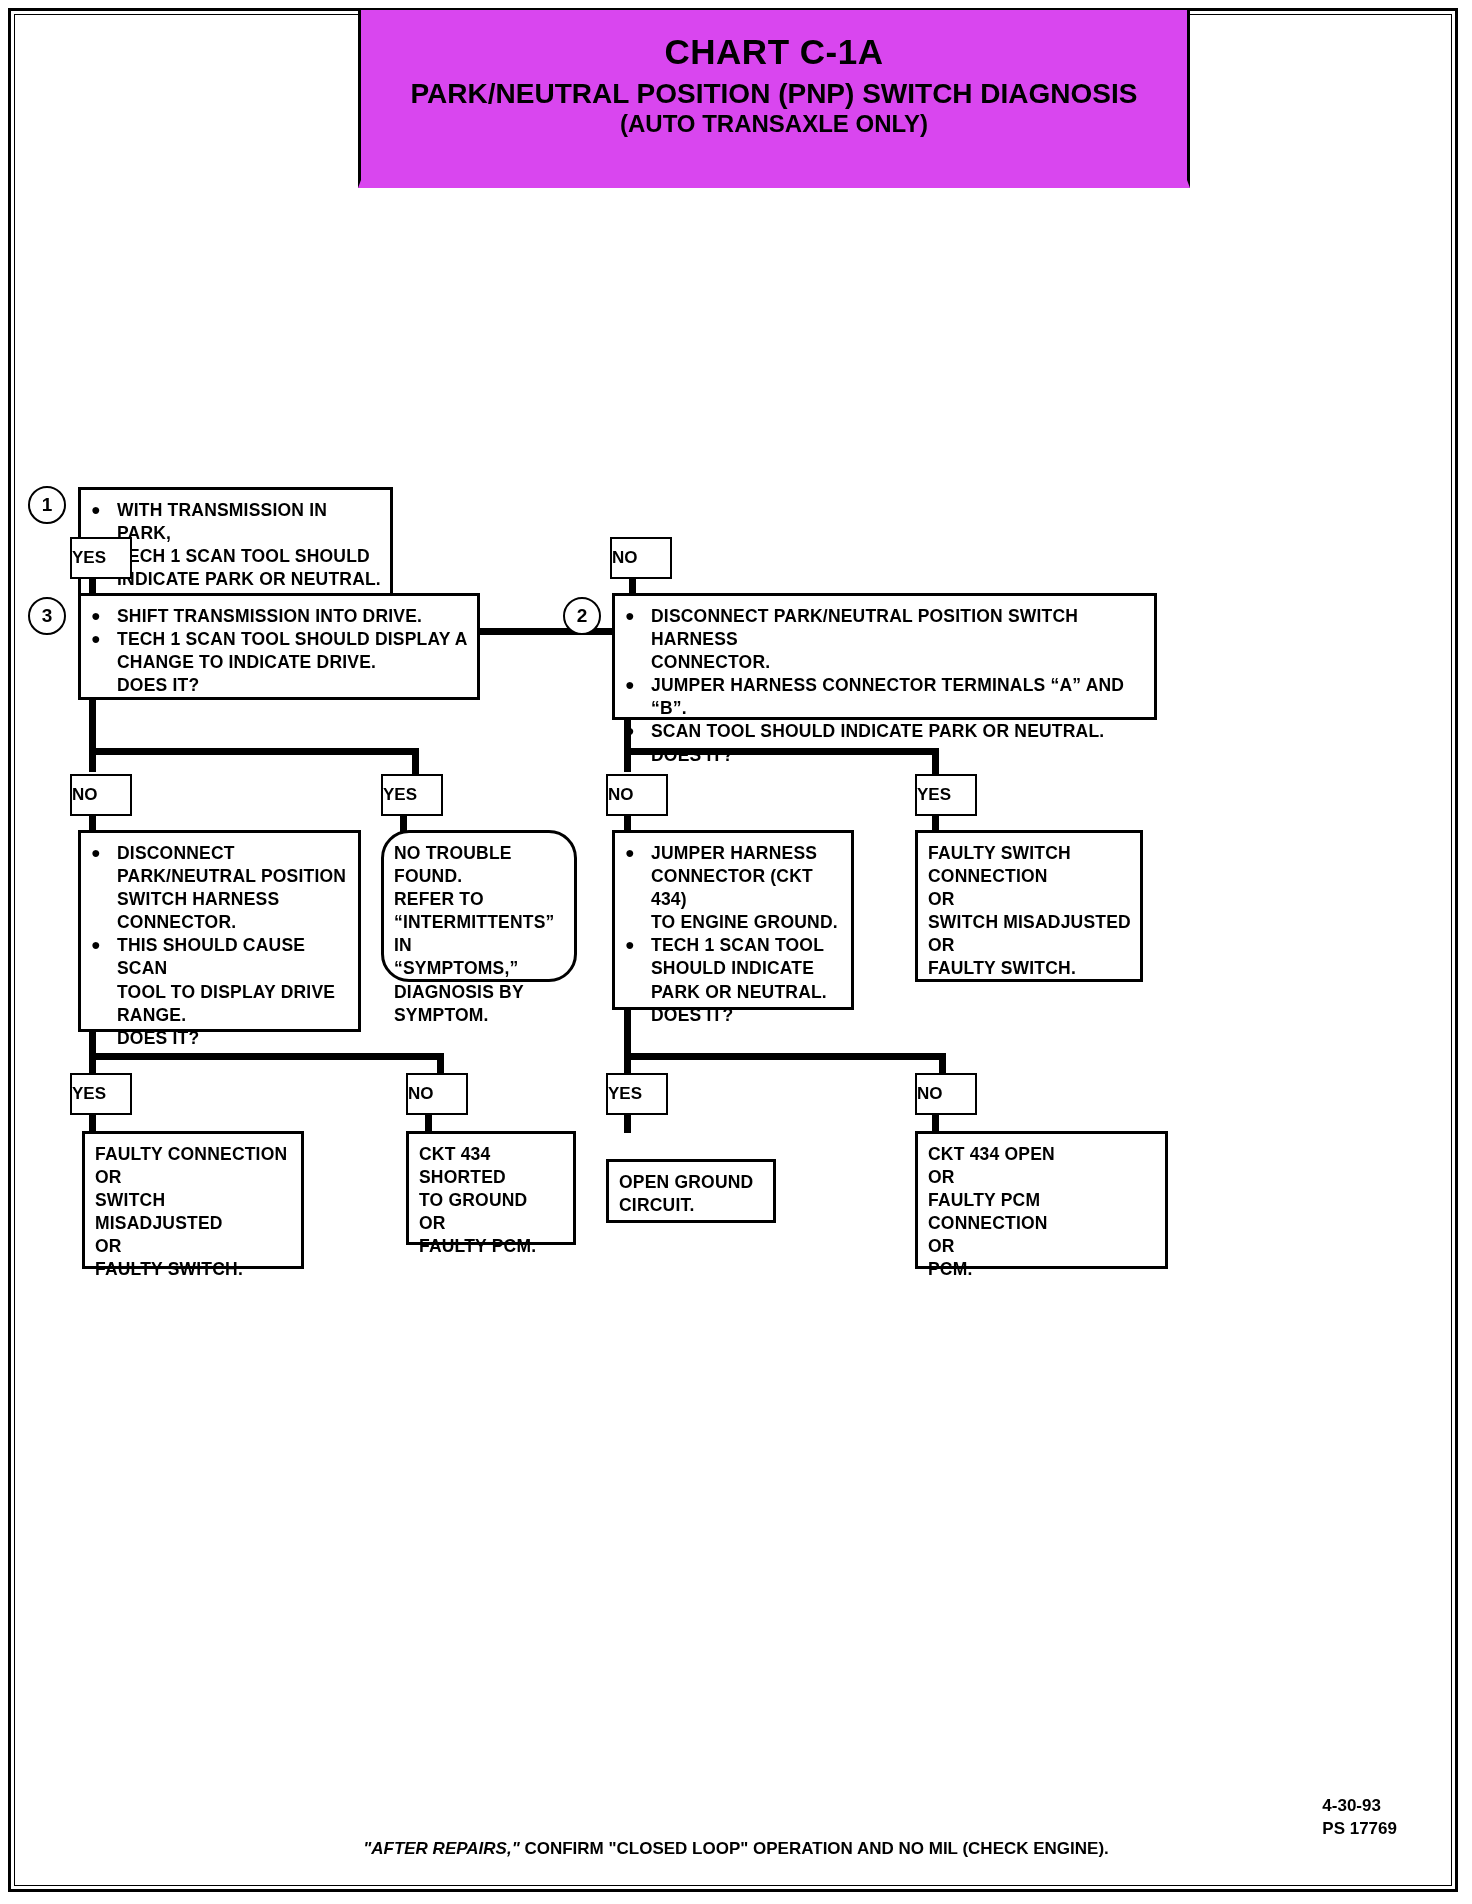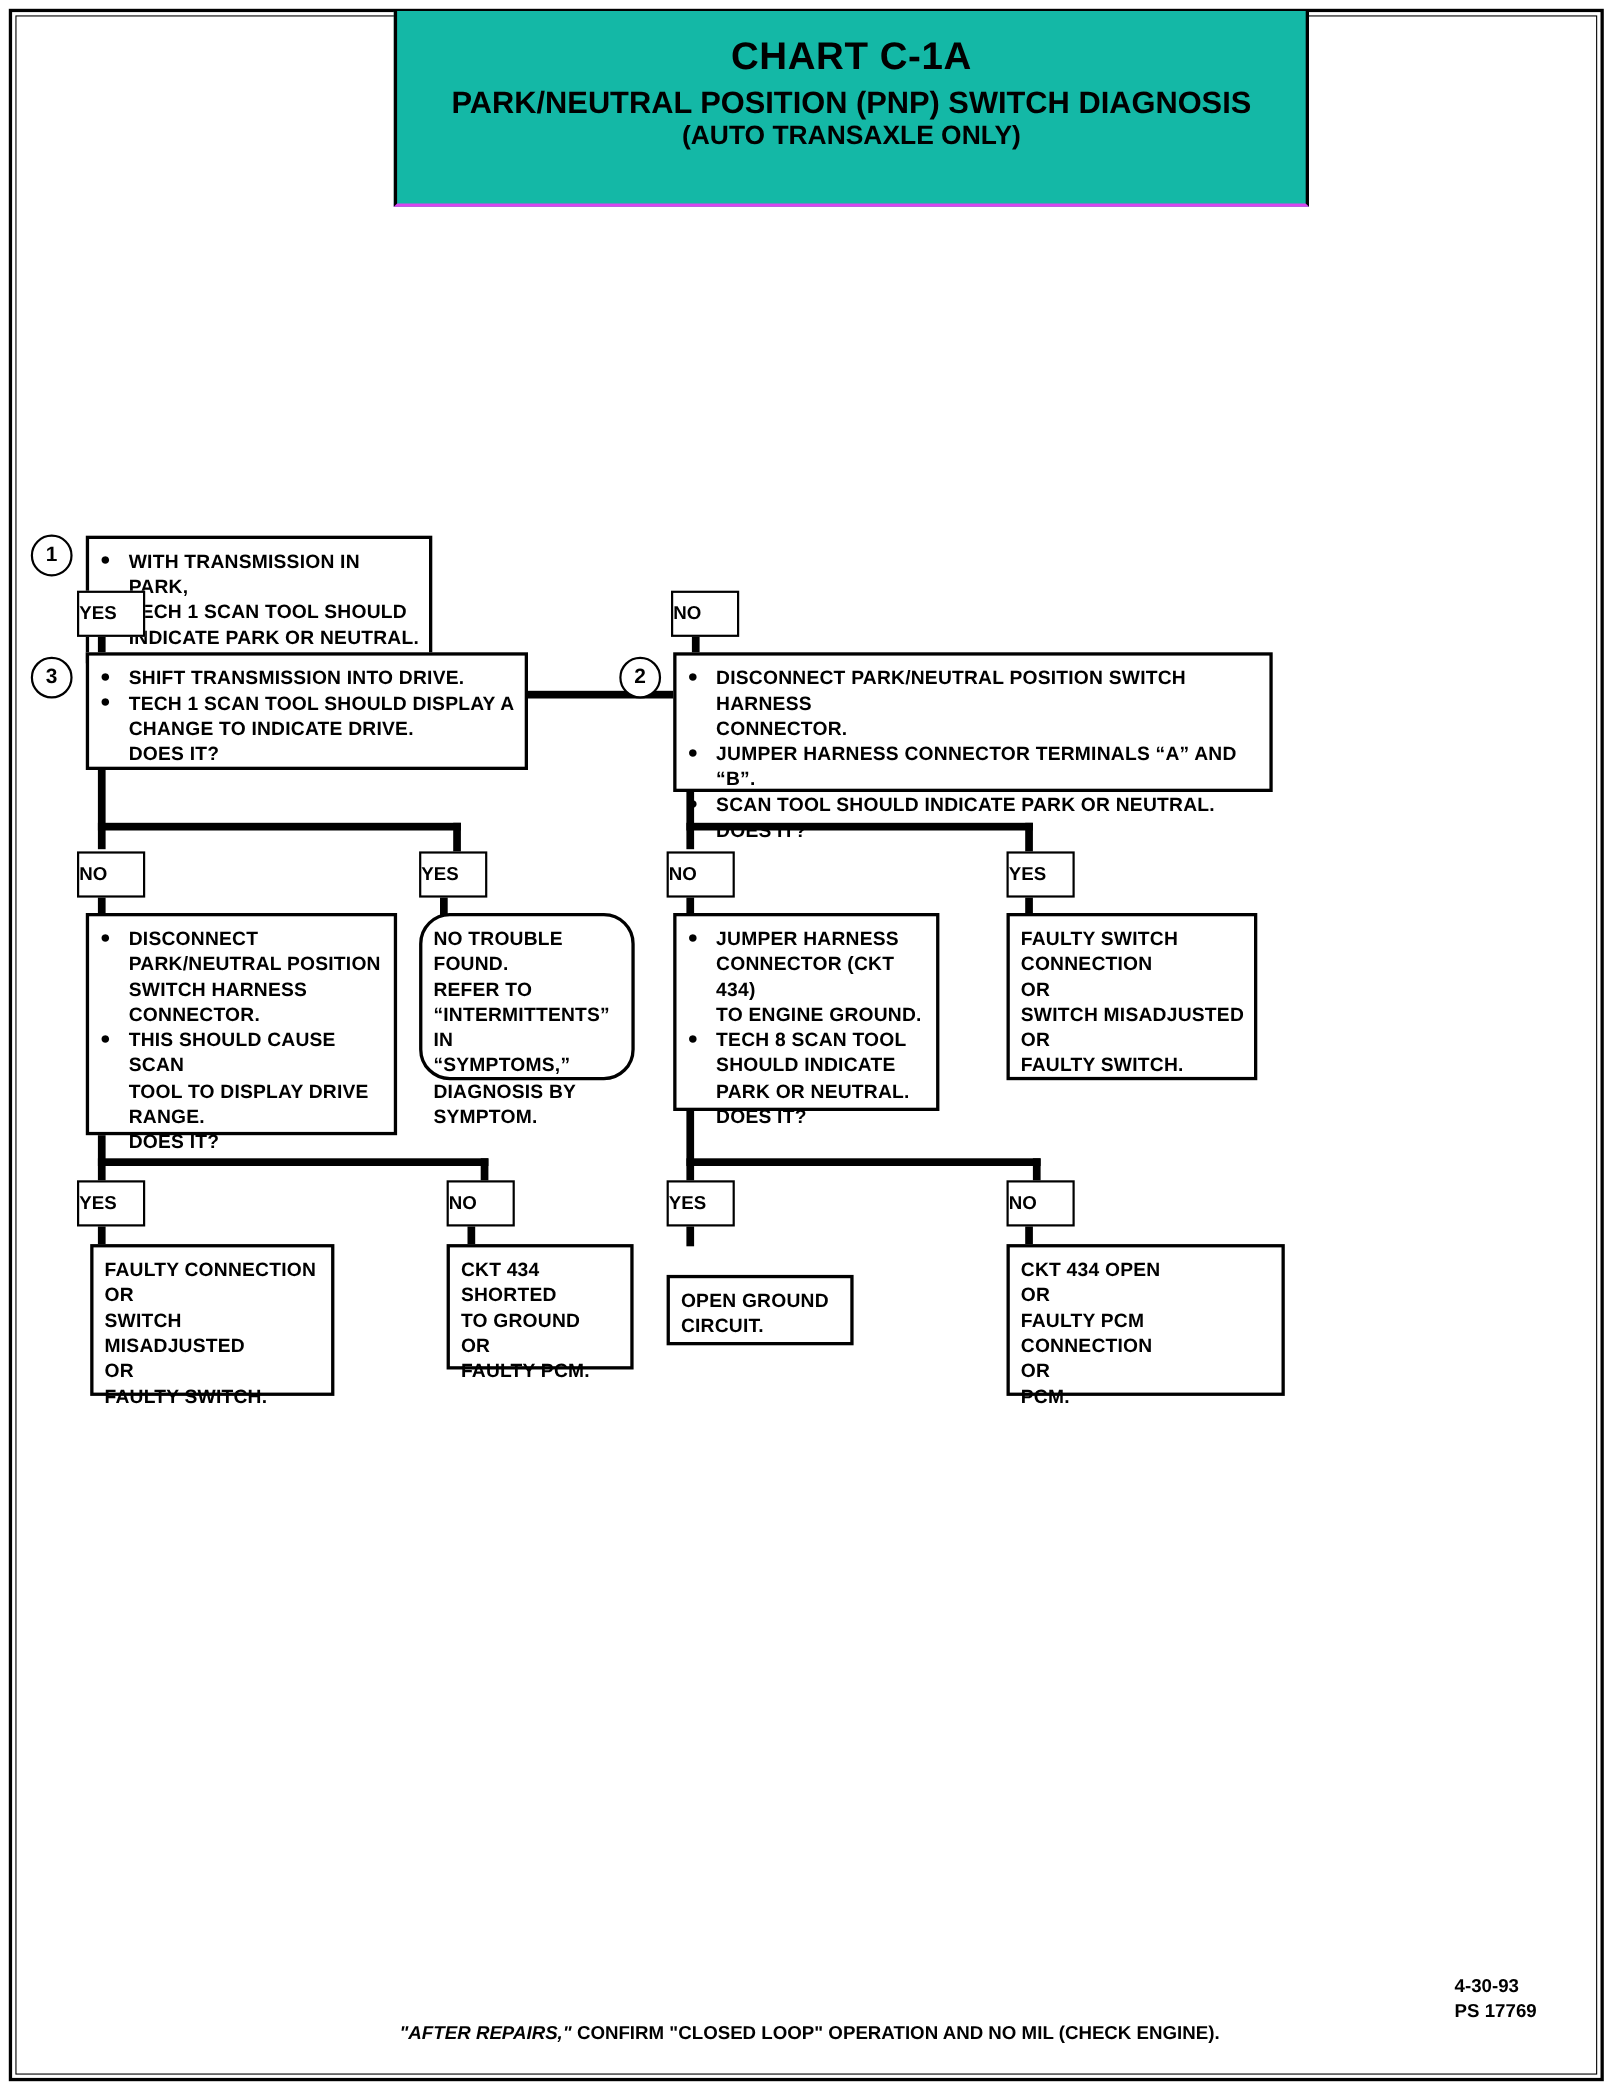--- a/index.html
+++ b/index.html
@@ -40,23 +40,23 @@
 
   
   .title-box {
     position: absolute;
     left: 358px;
     top: 10px;
     width: 832px;
     height: 178px;
     border-left: 3px solid #000;
     border-right: 3px solid #000;
-    border-bottom: 3px solid #d946ef;
-    box-sizing: border-box;
-    background: #14b8a6;
+    border-bottom: 8px solid #d946ef;
+    box-sizing: border-box;
+    background: #d946ef;
     text-align: center;
   }
   .chart-id {
     font-size: 35px;
     font-weight: bold;
     letter-spacing: 0.5px;
     margin-top: 22px;
   }
   .chart-title {
     font-size: 28px;
@@ -280,21 +280,21 @@
 
   <div class="nbox" style="left:612px; top:830px; width:242px; height:180px;">
     <div class="bullet-line">
         <span class="dot">●</span>
         <span class="txt">JUMPER HARNESS</span>
       </div>
     <div class="indent-line">CONNECTOR (CKT 434)</div>
     <div class="indent-line">TO ENGINE GROUND.</div>
     <div class="bullet-line">
         <span class="dot">●</span>
-        <span class="txt">TECH 8 SCAN TOOL</span>
+        <span class="txt">TECH 1 SCAN TOOL</span>
       </div>
     <div class="indent-line">SHOULD INDICATE</div>
     <div class="indent-line">PARK OR NEUTRAL.</div>
     <div class="indent-line">DOES IT?</div>
   </div>
 
   <div class="nbox" style="left:915px; top:830px; width:228px; height:152px;">
     <div class="plain-line">FAULTY SWITCH</div>
     <div class="plain-line">CONNECTION</div>
     <div class="plain-line">OR</div>

